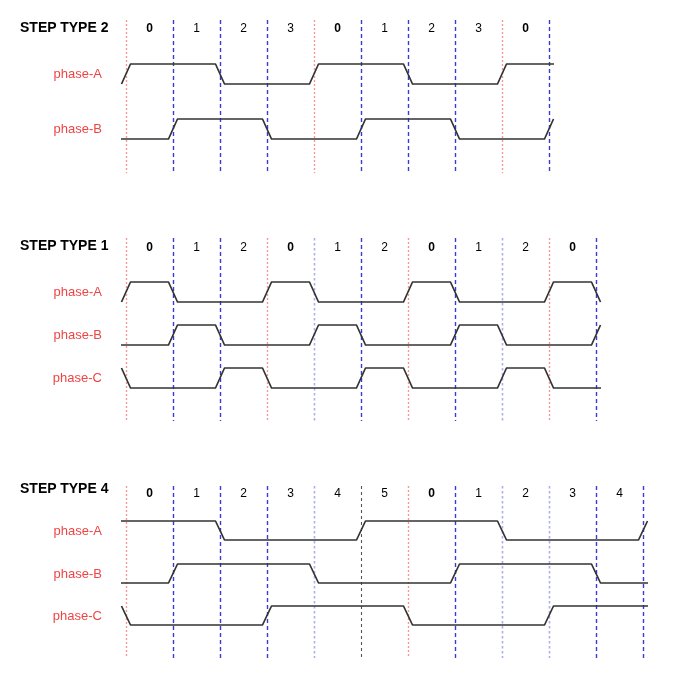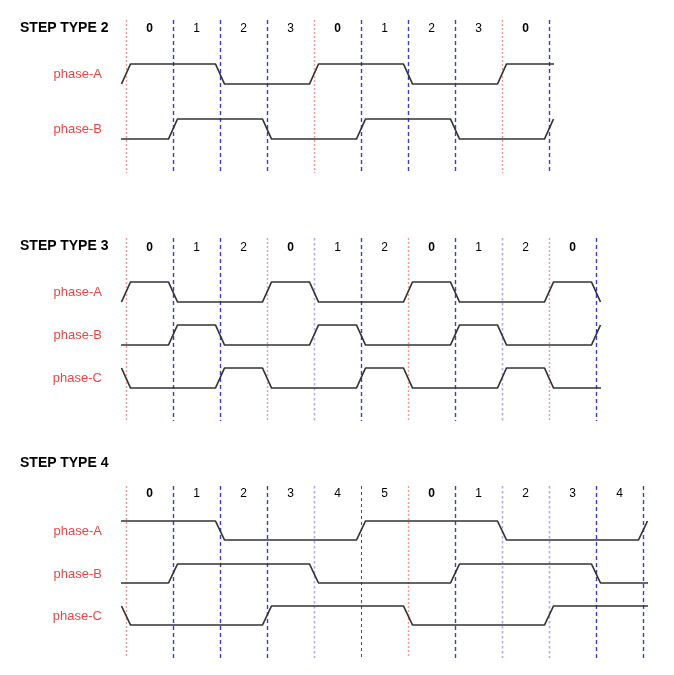--- a/index.html
+++ b/index.html
@@ -72,35 +72,35 @@
     <div class="abs step-number" style="left: 184.5px; top: 20px;">1</div>
     <div class="abs step-number" style="left: 231.5px; top: 20px;">2</div>
     <div class="abs step-number" style="left: 278.5px; top: 20px;">3</div>
     <div class="abs step-number bold" style="left: 325.5px; top: 20px;">0</div>
     <div class="abs step-number" style="left: 372.5px; top: 20px;">1</div>
     <div class="abs step-number" style="left: 419.5px; top: 20px;">2</div>
     <div class="abs step-number" style="left: 466.5px; top: 20px;">3</div>
     <div class="abs step-number bold" style="left: 513.5px; top: 20px;">0</div>
     <div class="abs phase-label" style="left: 10px; top: 66px;">phase-A</div>
     <div class="abs phase-label" style="left: 10px; top: 121px;">phase-B</div>
-    <div class="abs diagram-title" style="left: 20px; top: 237px;">STEP TYPE 3</div>
+    <div class="abs diagram-title" style="left: 20px; top: 237px;">STEP TYPE 1</div>
     <div class="abs step-number bold" style="left: 137.5px; top: 239px;">0</div>
     <div class="abs step-number" style="left: 184.5px; top: 239px;">1</div>
     <div class="abs step-number" style="left: 231.5px; top: 239px;">2</div>
     <div class="abs step-number bold" style="left: 278.5px; top: 239px;">0</div>
     <div class="abs step-number" style="left: 325.5px; top: 239px;">1</div>
     <div class="abs step-number" style="left: 372.5px; top: 239px;">2</div>
     <div class="abs step-number bold" style="left: 419.5px; top: 239px;">0</div>
     <div class="abs step-number" style="left: 466.5px; top: 239px;">1</div>
     <div class="abs step-number" style="left: 513.5px; top: 239px;">2</div>
     <div class="abs step-number bold" style="left: 560.5px; top: 239px;">0</div>
     <div class="abs phase-label" style="left: 10px; top: 284px;">phase-A</div>
     <div class="abs phase-label" style="left: 10px; top: 327px;">phase-B</div>
     <div class="abs phase-label" style="left: 10px; top: 370px;">phase-C</div>
-    <div class="abs diagram-title" style="left: 20px; top: 454px;">STEP TYPE 4</div>
+    <div class="abs diagram-title" style="left: 20px; top: 480px;">STEP TYPE 4</div>
     <div class="abs step-number bold" style="left: 137.5px; top: 485px;">0</div>
     <div class="abs step-number" style="left: 184.5px; top: 485px;">1</div>
     <div class="abs step-number" style="left: 231.5px; top: 485px;">2</div>
     <div class="abs step-number" style="left: 278.5px; top: 485px;">3</div>
     <div class="abs step-number" style="left: 325.5px; top: 485px;">4</div>
     <div class="abs step-number" style="left: 372.5px; top: 485px;">5</div>
     <div class="abs step-number bold" style="left: 419.5px; top: 485px;">0</div>
     <div class="abs step-number" style="left: 466.5px; top: 485px;">1</div>
     <div class="abs step-number" style="left: 513.5px; top: 485px;">2</div>
     <div class="abs step-number" style="left: 560.5px; top: 485px;">3</div>

